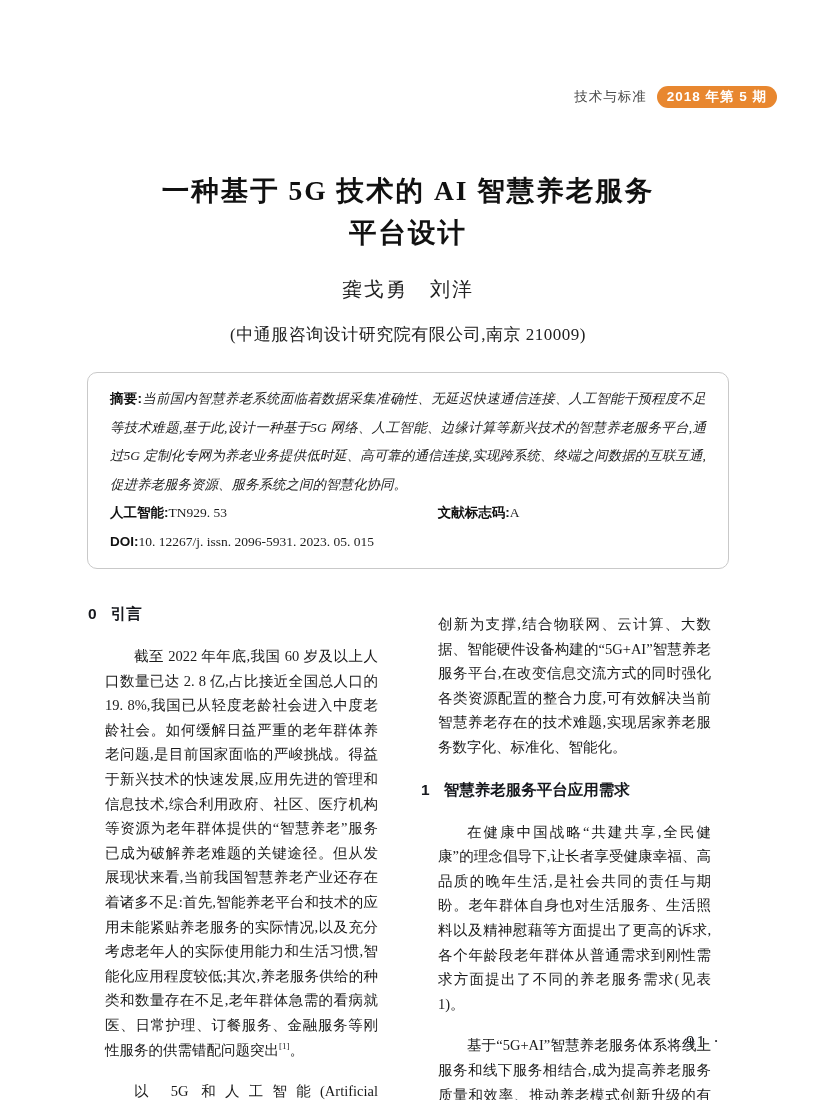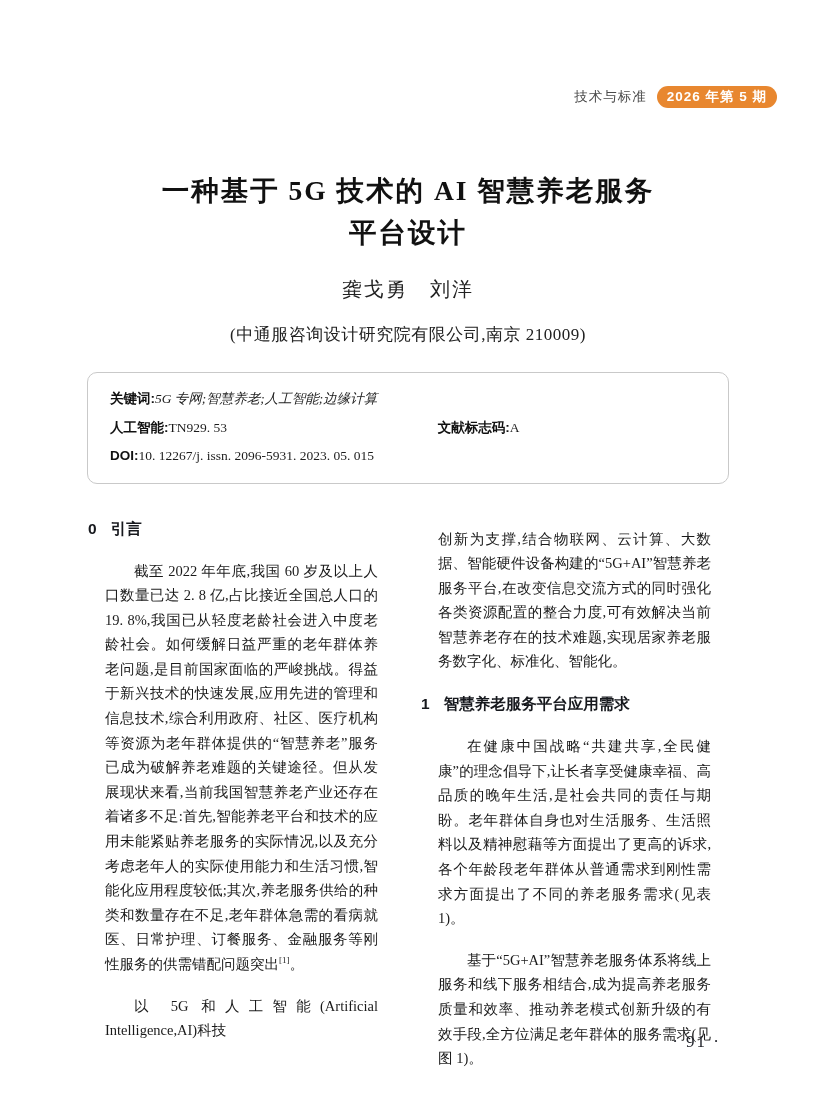--- a/index.html
+++ b/index.html
@@ -44,34 +44,34 @@
   .foot{position:absolute;right:95px;bottom:48px;font-size:17px;color:#23252c;
        letter-spacing:2px;}
 </style>
 </head>
 <body>
 
 <div class="page">
 
   <div class="hdr">
     <span class="hdr-label">技术与标准</span>
-    <span class="badge" style="background: rgb(232, 135, 47); color: rgb(255, 255, 255);">2026 年第 5 期</span>
+    <span class="badge" style="background: rgb(232, 135, 47); color: rgb(255, 255, 255);">2018 年第 5 期</span>
   </div>
 
   <div class="title">
     <div>一种基于 5G 技术的 AI 智慧养老服务</div>
     <div>平台设计</div>
   </div>
 
   <div class="authors">龚戈勇　刘洋</div>
 
   <div class="affil">(中通服咨询设计研究院有限公司,南京 210009)</div>
 
   <div class="absbox">
-    <p><span class="lbl">关键词:</span><span class="kai">5G 专网;智慧养老;人工智能;边缘计算</span></p>
+    <p><span class="lbl">摘要:</span><span class="kai">当前国内智慧养老系统面临着数据采集准确性、无延迟快速通信连接、人工智能干预程度不足等技术难题,基于此,设计一种基于5G 网络、人工智能、边缘计算等新兴技术的智慧养老服务平台,通过5G 定制化专网为养老业务提供低时延、高可靠的通信连接,实现跨系统、终端之间数据的互联互通,促进养老服务资源、服务系统之间的智慧化协同。</span></p>
     <p class="clcrow">
       <span class="c1"><span class="lbl">人工智能:</span><span class="roman">TN929. 53</span></span>
       <span><span class="lbl">文献标志码:</span><span class="roman">A</span></span>
     </p>
     <p><span class="lbl">DOI:</span><span class="roman">10. 12267/j. issn. 2096-5931. 2023. 05. 015</span></p>
   </div>
 
   <div class="bodywrap">
 
     <div class="col">

